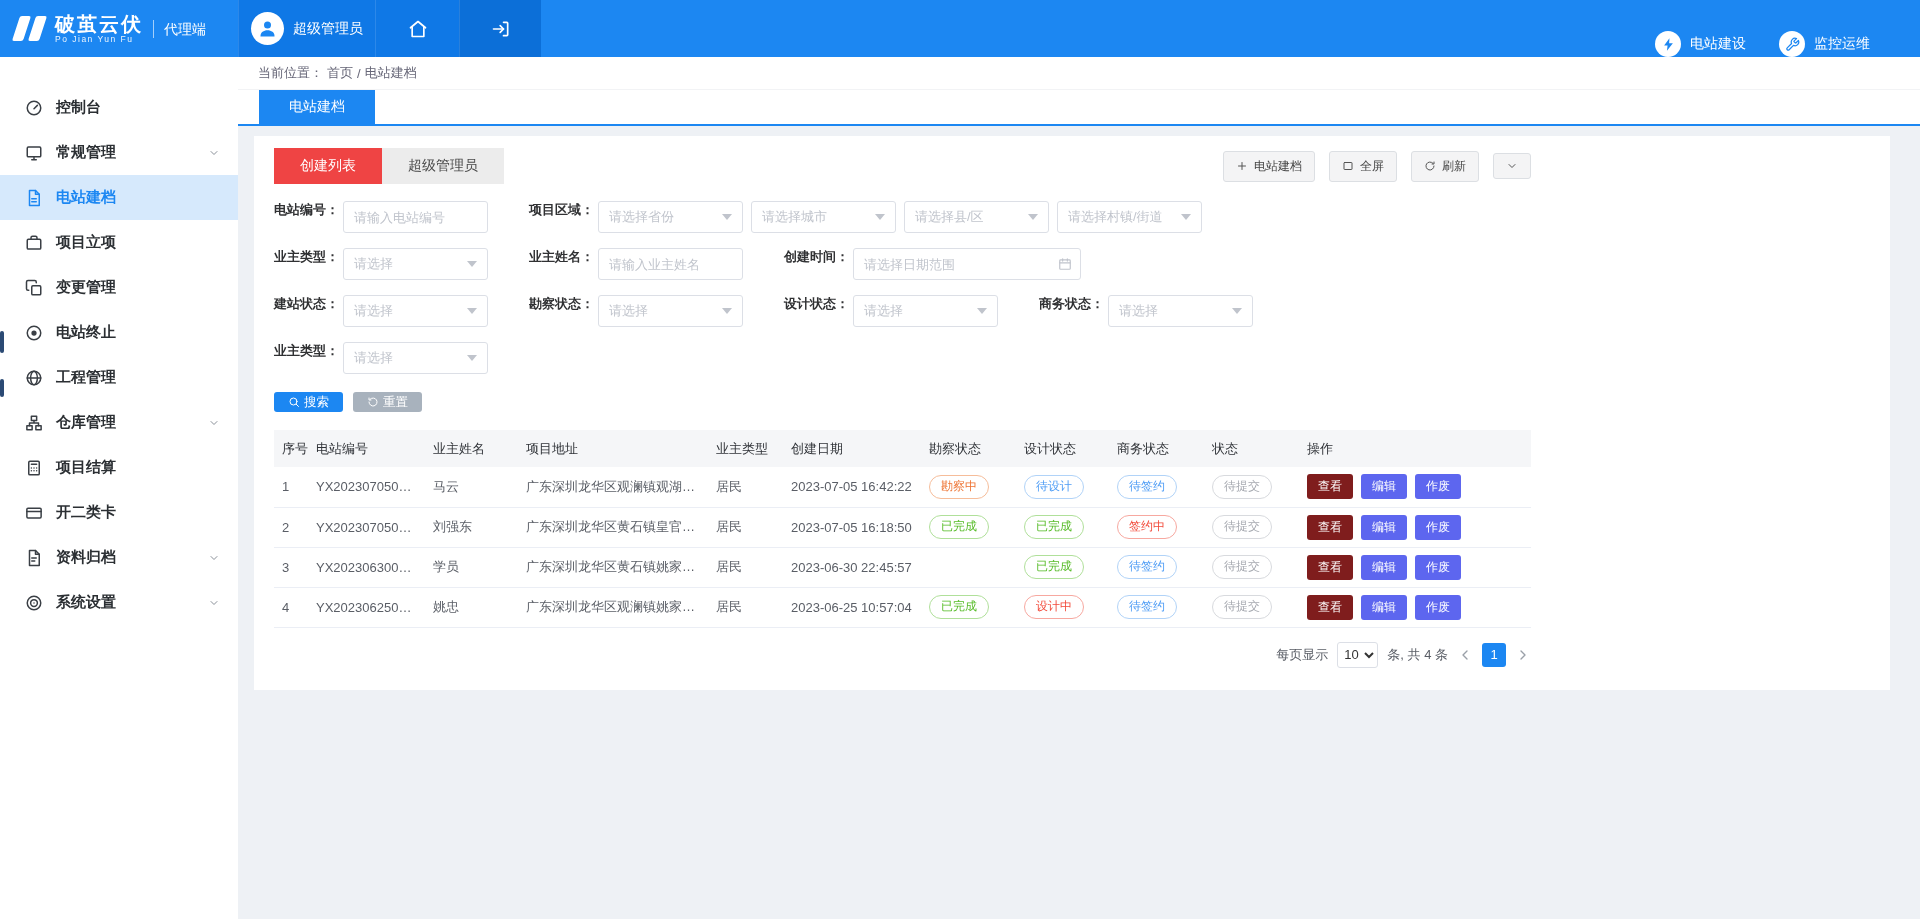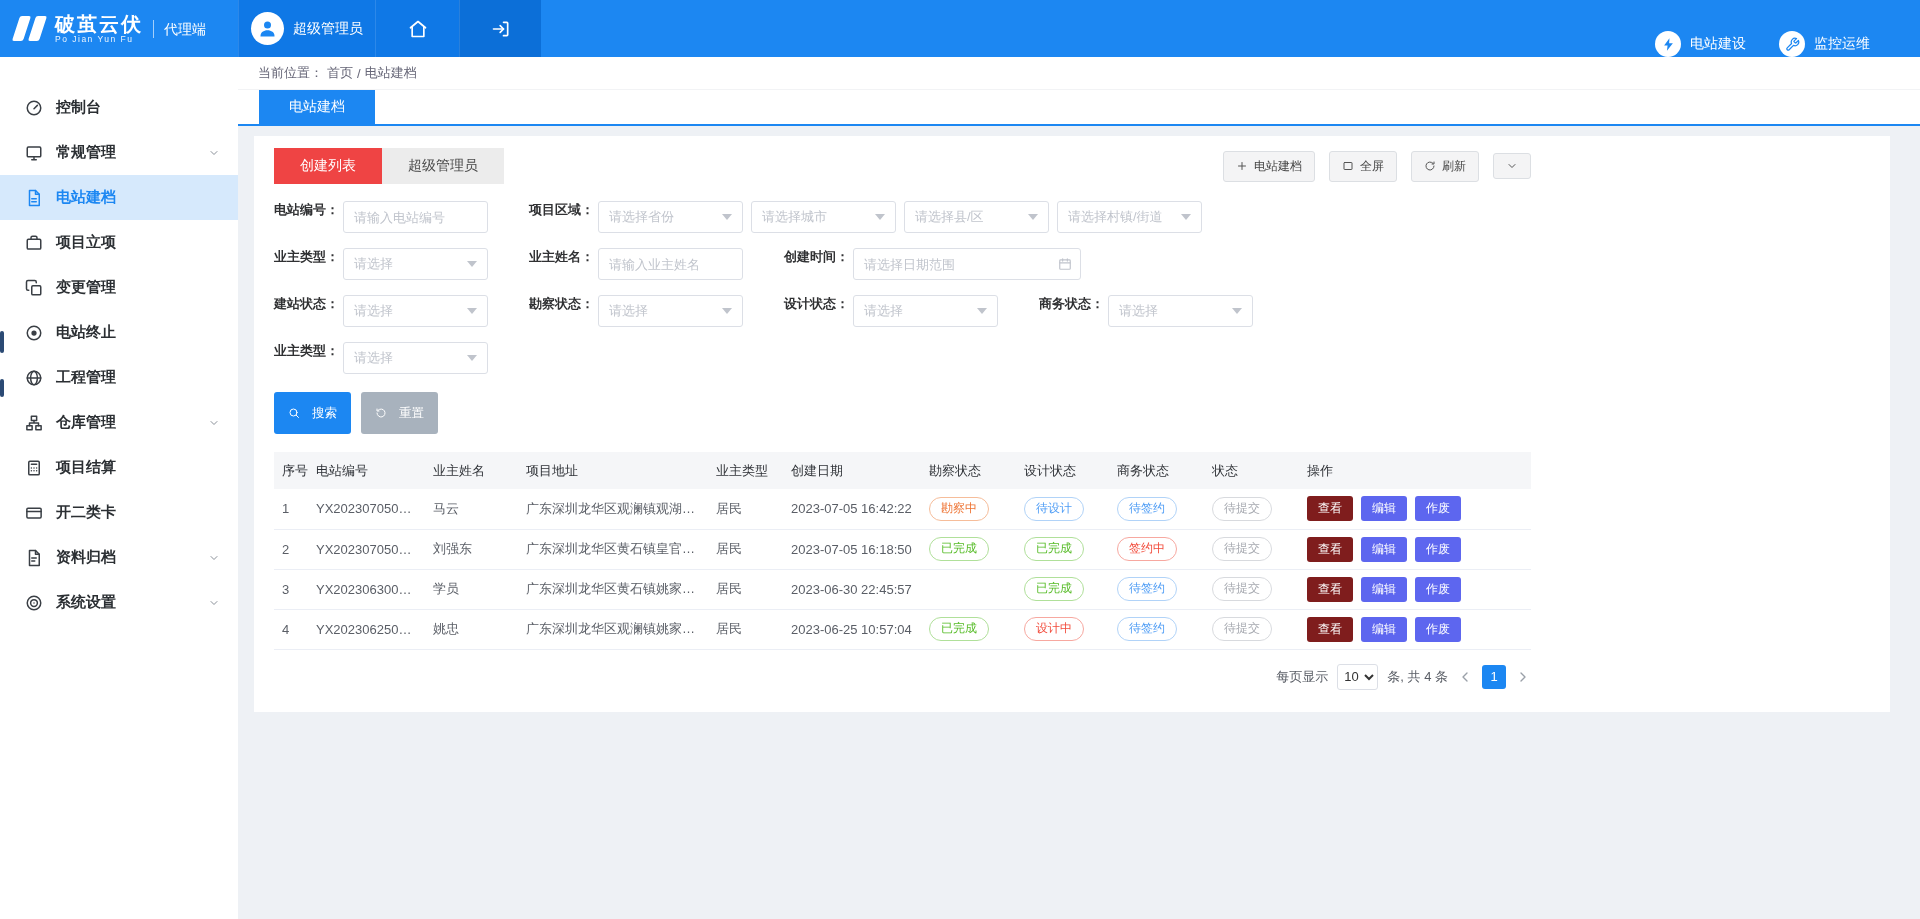--- a/index.html
+++ b/index.html
@@ -68,21 +68,21 @@
   .inp::placeholder{color:#c0c4cc}
   .sel{width:145px;height:32px;border:1px solid #dcdfe6;border-radius:3px;background:#fff;display:flex;align-items:center;justify-content:space-between;padding:0 10px;cursor:pointer}
   .sel-ph{color:#c0c4cc;font-size:13px;white-space:nowrap;overflow:hidden}
   .sel-arrow{width:0;height:0;border-left:5px solid transparent;border-right:5px solid transparent;border-top:6px solid #c0c4cc;margin-left:6px}
   .region-sels{display:flex;gap:8px}
   .date{position:relative;width:228px}
   .date .inp{width:100%;padding-right:30px}
   .cal-icon{position:absolute;right:9px;top:9px;width:14px;height:14px;color:#c0c4cc}
 
   .btn-row{display:flex;gap:10px;margin-top:18px}
-  .btn{height:42px;border:none;border-radius:3px;color:#fff;font-size:12.5px;display:flex;align-items:center;gap:12px;padding:0 14px}
+  .btn{height:20px;border:none;border-radius:3px;color:#fff;font-size:12.5px;display:flex;align-items:center;gap:4px;padding:0 14px}
   .btn .icon{width:12px;height:12px}
   .btn-search{background:#1c87f2}
   .btn-reset{background:#a8b2bd}
 
   
   .table{margin-top:18px;width:1257px;table-layout:fixed;border-collapse:collapse;font-size:13px;color:#5a5e66}
   .table th{background:#f5f6f8;font-weight:400;color:#2f3237;text-align:left;height:37px;padding:0 8px;white-space:nowrap}
   .table td{height:40px;padding:0 8px;border-bottom:1px solid #ebeef5;white-space:nowrap;overflow:hidden;text-overflow:ellipsis}
   .badge{display:inline-block;min-width:56px;text-align:center;padding:3px 11px;font-size:12px;border-radius:12px;border:1px solid;background:#fff;line-height:1.3}
   .badge.warning{color:#ee7434;border-color:#f6bd9a}

